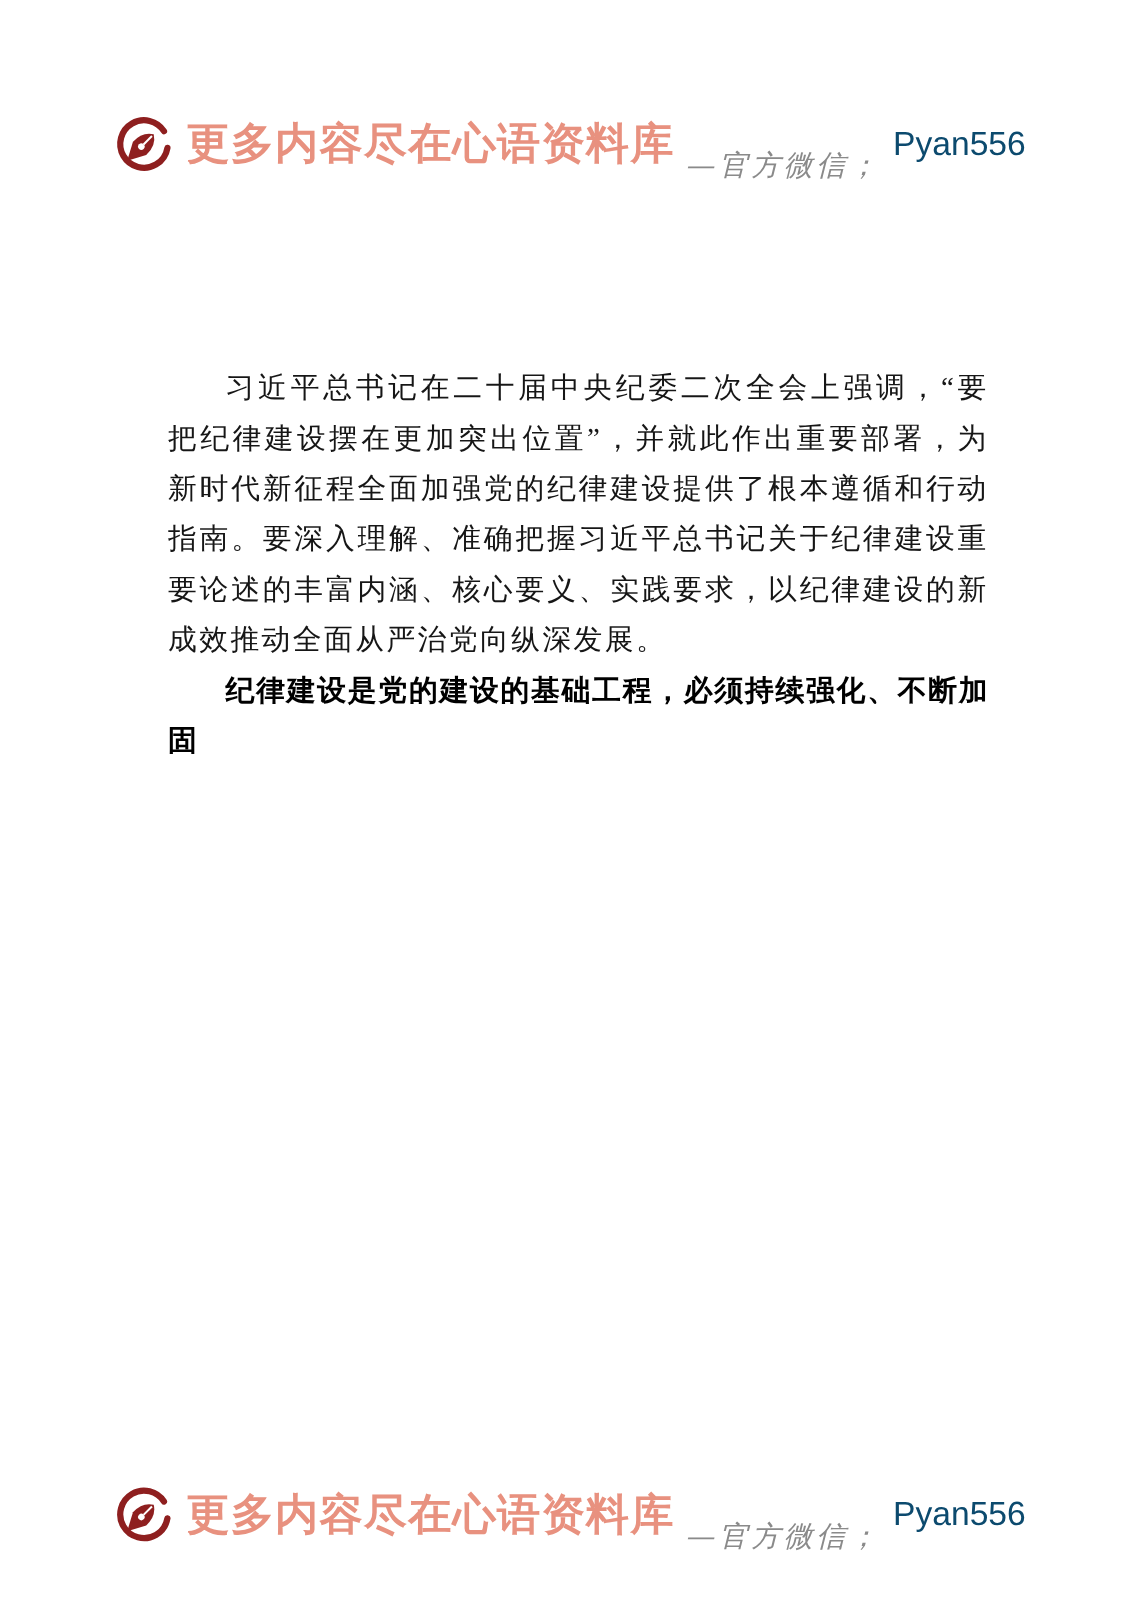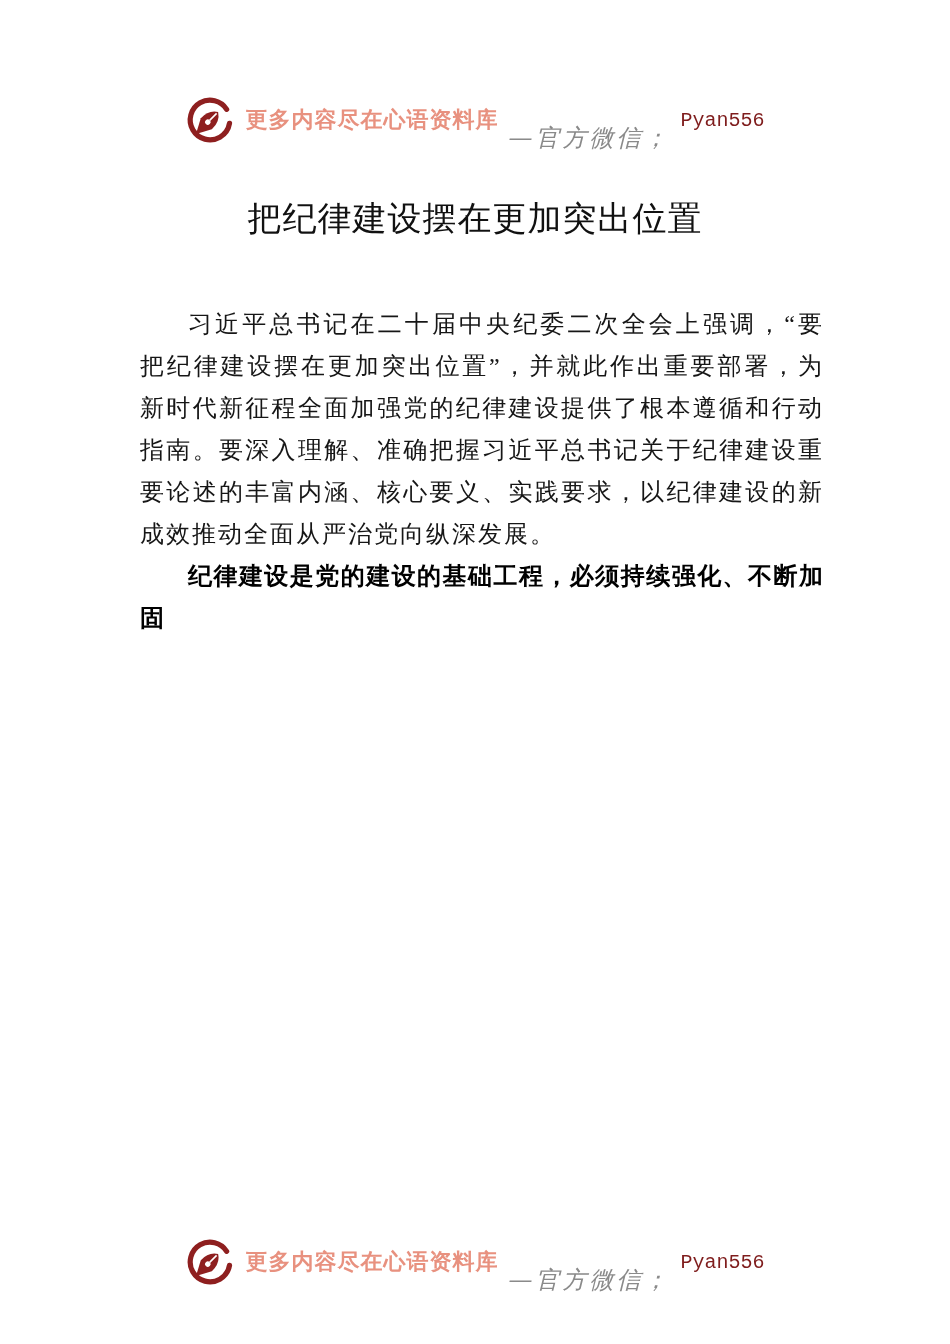--- a/index.html
+++ b/index.html
@@ -21,38 +21,38 @@
     display: flex;
     align-items: center;
     justify-content: center;
     gap: 10px;
     white-space: nowrap;
   }
   .watermark.header { top: 86px; }
   .watermark.footer { top: 1228px; }
   .wm-logo { width: 50px; height: 50px; flex: 0 0 auto; }
   .wm-brand {
-    font-size: 22px;
+    font-size: 36px;
     letter-spacing: 1px;
     color: #e8917f;
     font-weight: bold;
     font-family: "Liberation Serif", "DejaVu Serif", serif;
   }
   .wm-label {
     font-size: 24px;
     color: #8a8a8a;
     letter-spacing: 3px;
     font-family: "DejaVu Serif", serif;
     font-style: italic;
     margin-top: 36px;
   }
   .wm-account {
-    font-size: 20px;
-    color: #7f1d1d;
-    font-family: Liberation Mono, monospace;
+    font-size: 28px;
+    color: #0c4a6e;
+    font-family: Liberation Sans, sans-serif;
   }
 
   
   .doc-title {
     position: absolute;
     top: 196px;
     left: 0;
     width: 100%;
     text-align: center;
     font-size: 34px;
@@ -95,21 +95,20 @@
         <path d="M24 5 L31.5 19 Q32 30 24 35 Q16 30 16.5 19 Z" fill="#8e1f1f"></path>
         <circle cx="24" cy="21" r="2.6" fill="#ffffff"></circle>
         <line x1="24" y1="23.5" x2="24" y2="33" stroke="#ffffff" stroke-width="1.6"></line>
       </g>
     </svg>
     <span class="wm-brand">更多内容尽在心语资料库</span>
     <span class="wm-label">—官方微信；</span>
     <span class="wm-account">Pyan556</span>
   </div>
 
-  <h1 class="doc-title">把纪律建设摆在更加突出位置</h1>
 
   <div class="content">
     <p class="para-body">习近平总书记在二十届中央纪委二次全会上强调，“要把纪律建设摆在更加突出位置”，并就此作出重要部署，为新时代新征程全面加强党的纪律建设提供了根本遵循和行动指南。要深入理解、准确把握习近平总书记关于纪律建设重要论述的丰富内涵、核心要义、实践要求，以纪律建设的新成效推动全面从严治党向纵深发展。</p>
     <p class="para-heading">纪律建设是党的建设的基础工程，必须持续强化、不断加固</p>
   </div>
 
   <div class="watermark footer">
     <svg class="wm-logo" viewBox="0 0 48 48" aria-hidden="true">
       <circle cx="24" cy="24" r="19" fill="none" stroke="#8e1f1f" stroke-width="5" stroke-dasharray="88 14" stroke-linecap="round" transform="rotate(60 24 24)"></circle>
       <g transform="rotate(-135 24 24)">

